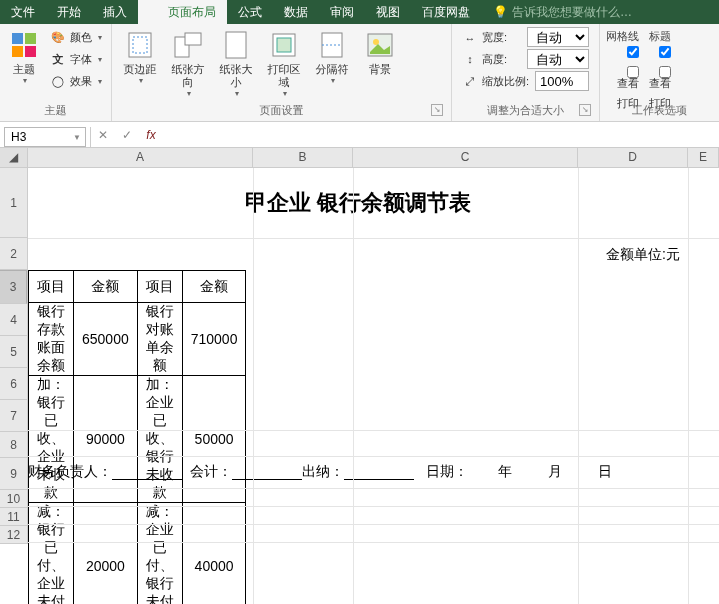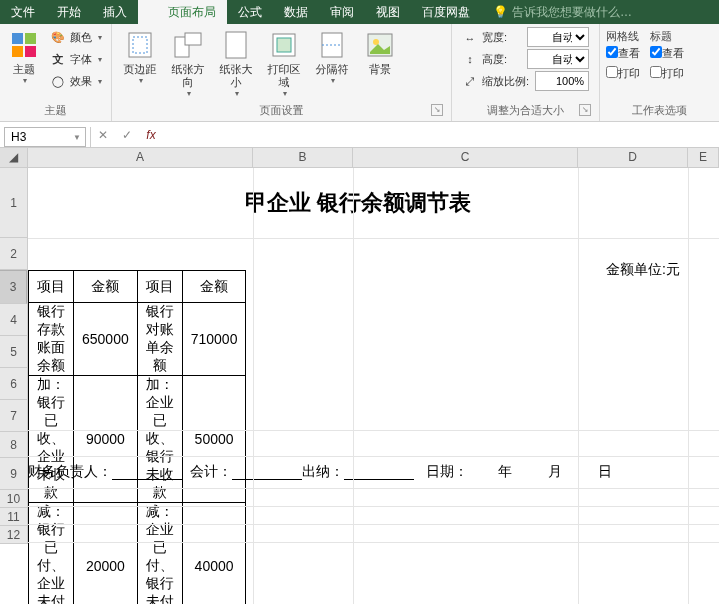--- a/index.html
+++ b/index.html
@@ -17,22 +17,22 @@
 .group-body { flex:1; display:flex; align-items:flex-start; gap:4px; }
 .group-label { height:18px; text-align:center; color:#666; font-size:11px; position:relative; }
 .group-label .launcher { position:absolute; right:2px; top:1px; width:12px; height:12px; border:1px solid #aaa; font-size:8px; line-height:10px; color:#888; }
 .bigbtn { display:flex; flex-direction:column; align-items:center; width:44px; padding:2px; cursor:pointer; }
 .bigbtn .ic { width:32px; height:32px; display:flex; align-items:center; justify-content:center; }
 .bigbtn .lbl { font-size:11px; color:#333; text-align:center; line-height:13px; margin-top:2px; }
 .stack { display:flex; flex-direction:column; gap:2px; }
 .smallbtn { display:flex; align-items:center; gap:4px; height:20px; padding:0 4px; cursor:pointer; font-size:11px; color:#333; white-space:nowrap; }
 .smallbtn .ic { width:16px; height:16px; display:flex; align-items:center; justify-content:center; }
 .drop::after { content:"▾"; font-size:8px; color:#666; margin-left:2px; }
-.sel { height:20px; font-size:11px; border:1px solid #b0b0b0; background:#fff; padding-left:20px; }
-.chk { display:flex; align-items:flex-start; gap:0; font-size:11px; color:#333; height:18px; }
+.sel { height:20px; font-size:13px; border:1px solid #b0b0b0; background:#fff; padding-left:4px; }
+.chk { display:flex; align-items:flex-end; gap:18px; font-size:11px; color:#333; height:18px;flex-direction:column; }
 .chk input { width:12px; height:12px; }
 
 
 .fbar { height:26px; background:#fff; border-bottom:1px solid #ccc; display:flex; align-items:flex-end; }
 .namebox { width:82px; height:20px; border:1px solid #b8b8b8; margin:0 4px; padding-left:6px; font-size:12px; background:#fff; display:flex; align-items:center; }
 .namebox .dd { margin-left:auto; font-size:8px; color:#888; padding:0 4px; }
 .fbtn { width:24px; height:24px; display:flex; align-items:center; justify-content:center; color:#888; cursor:pointer; }
 .finput { flex:1; height:20px; border:none; outline:none; font-size:12px; padding-left:6px; }
 
 
@@ -254,21 +254,21 @@
     <div style="height:26px;line-height:26px">8</div>
     <div style="height:32px;line-height:32px">9</div>
     <div style="height:18px;line-height:18px">10</div>
     <div style="height:18px;line-height:18px">11</div>
     <div style="height:18px;line-height:18px">12</div>
   </div>
   <div class="cells">
 
     <div class="title1" style="position:absolute;top:0;left:0;width:660px;height:70px;line-height:70px">甲企业 银行余额调节表</div>
 
-    <div class="unit" style="position:absolute;top:85px;left:0;width:660px;height:32px;line-height:32px">金额单位:元</div>
+    <div class="unit" style="position:absolute;top:70px;left:0;width:660px;height:32px;line-height:32px">金额单位:元</div>
 
     <table class="tbl" style="top:102px;left:0">
       <tbody>
           <tr style="height:32px">
         <td class="c" style="width:225px">项目</td>
         <td class="c" style="width:100px">金额</td>
         <td class="c" style="width:225px">项目</td>
         <td class="c" style="width:110px">金额</td>
       </tr>
       <tr style="height:32px">

